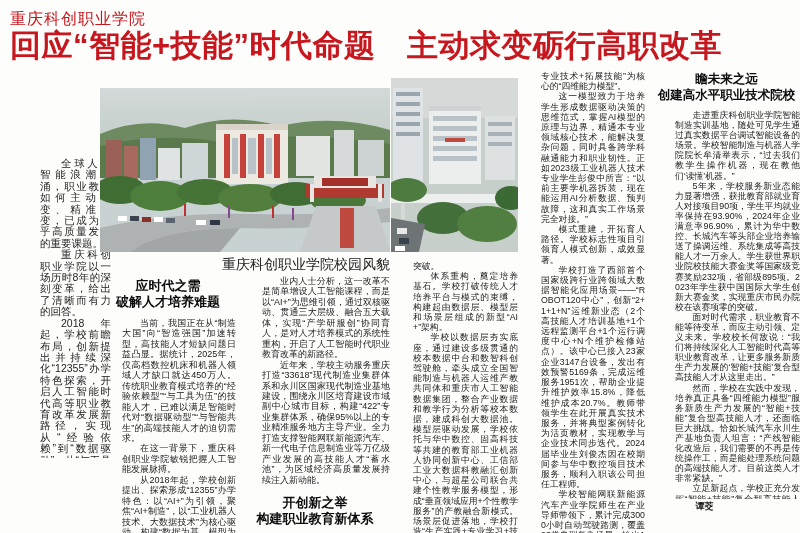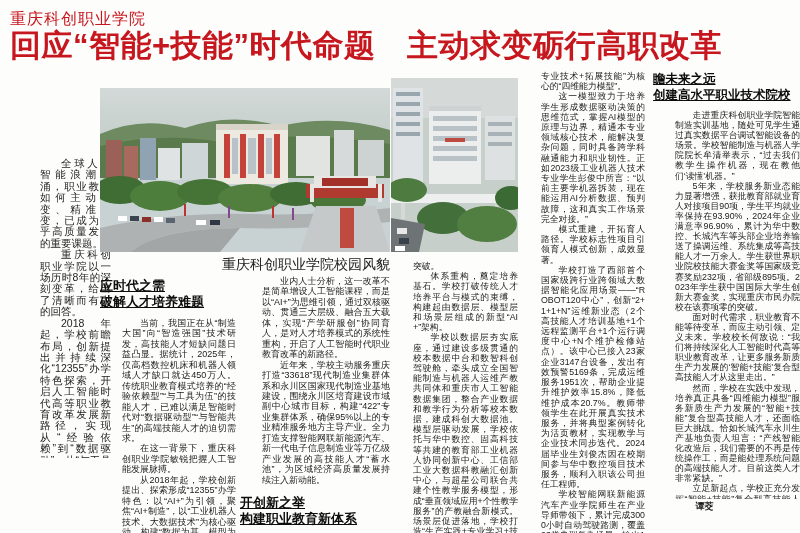--- a/index.html
+++ b/index.html
@@ -30,22 +30,22 @@
   .colB{ left:240px; top:276px; width:150px; height:257px;
          font-size:9px; line-height:10.45px; }
   .colC{ left:391px; top:261px; width:127px; height:272px;
          font-size:8.8px; line-height:10.2px; }
   .colD{ left:519px; top:71px; width:126px; height:462px;
          font-size:8.8px; line-height:10.2px; }
   .colE{ left:653px; top:71px; width:147px; height:428px;
          font-size:8.8px; line-height:10.1px; }
   
   .sec-heading{
-    text-align:left; font-weight:bold; color:#0d0d0d;
-    font-size:13px; line-height:16px; text-indent:0; margin:0 0 8px 0;text-decoration:underline;
+    text-align:center; font-weight:bold; color:#0d0d0d;
+    font-size:13px; line-height:16px; text-indent:0; margin:0 0 8px 0;
   }
   .colB .sec-heading{ margin:10px 0 8px 0; }
   .colE .sec-heading{ font-size:12.5px; margin:0 0 7px 0; }
   .sec-heading span{ display:block; text-indent:0; }
   
   .photo{ position:absolute; overflow:hidden; background:#c9d2d3; }
   .photo1{ left:100px; top:88px; width:290px; height:164px; }
   .photo2{ left:391px; top:78px; width:127px; height:174px; }
   .caption{
     position:absolute; left:100px; top:256px; width:290px;
@@ -184,21 +184,21 @@
       <rect x="8" y="160" width="10" height="6" fill="#39414c"></rect>
       <rect x="4" y="168" width="10" height="5" fill="#ffffff"></rect>
     </svg>
   </div>
 
   <div class="col colA">
     <div class="sec-heading">
       <span>应时代之需</span>
       <span>破解人才培养难题</span>
     </div>
-    <p>当前，我国正在从“制造大国”向“智造强国”技术研发，高技能人才短缺问题日益凸显。据统计，2025年，仅高档数控机床和机器人领域人才缺口就达450万人。传统职业教育模式培养的“经验依赖型”“与工具为伍”的技能人才，已难以满足智能时代对“数据驱动型”“与智能共生”的高端技能人才的迫切需求。</p>
+    <p>当前，我国正在从“制造大国”向“智造强国”加速转型，高技能人才短缺问题日益凸显。据统计，2025年，仅高档数控机床和机器人领域人才缺口就达450万人。传统职业教育模式培养的“经验依赖型”“与工具为伍”的技能人才，已难以满足智能时代对“数据驱动型”“与智能共生”的高端技能人才的迫切需求。</p>
     <p>在这一背景下，重庆科创职业学院敏锐把握人工智能发展脉搏。</p>
     <p>从2018年起，学校创新提出、探索形成“12355”办学特色：以“AI+”为引领，聚焦“AI+制造”，以“工业机器人技术、大数据技术”为核心驱动，构建“数据为基、模型为擎、场景为体”育人生态，打造“专业集群+产业学院+实训基地+实体公司+研发平台”五大育人载体，践行“产学研服创”五位一体协同育人模式，系统培养服务新质生产力发展的“智能+技能”复合型高技能人才。</p>
   </div>
 
   <div class="col colB">
     <p>业内人士分析，这一改革不是简单增设人工智能课程，而是以“AI+”为思维引领，通过双核驱动、贯通三大层级、融合五大载体，实现“产学研服创”协同育人，是对人才培养模式的系统性重构，开启了人工智能时代职业教育改革的新路径。</p>
     <p>近年来，学校主动服务重庆打造“33618”现代制造业集群体系和永川区国家现代制造业基地建设，围绕永川区培育建设市域副中心城市目标，构建“422”专业集群体系，确保95%以上的专业精准服务地方主导产业。全力打造支撑智能网联新能源汽车、新一代电子信息制造业等万亿级产业发展的高技能人才“蓄水池”，为区域经济高质量发展持续注入新动能。</p>
     <div class="sec-heading">
       <span>开创新之举</span>
       <span>构建职业教育新体系</span>

